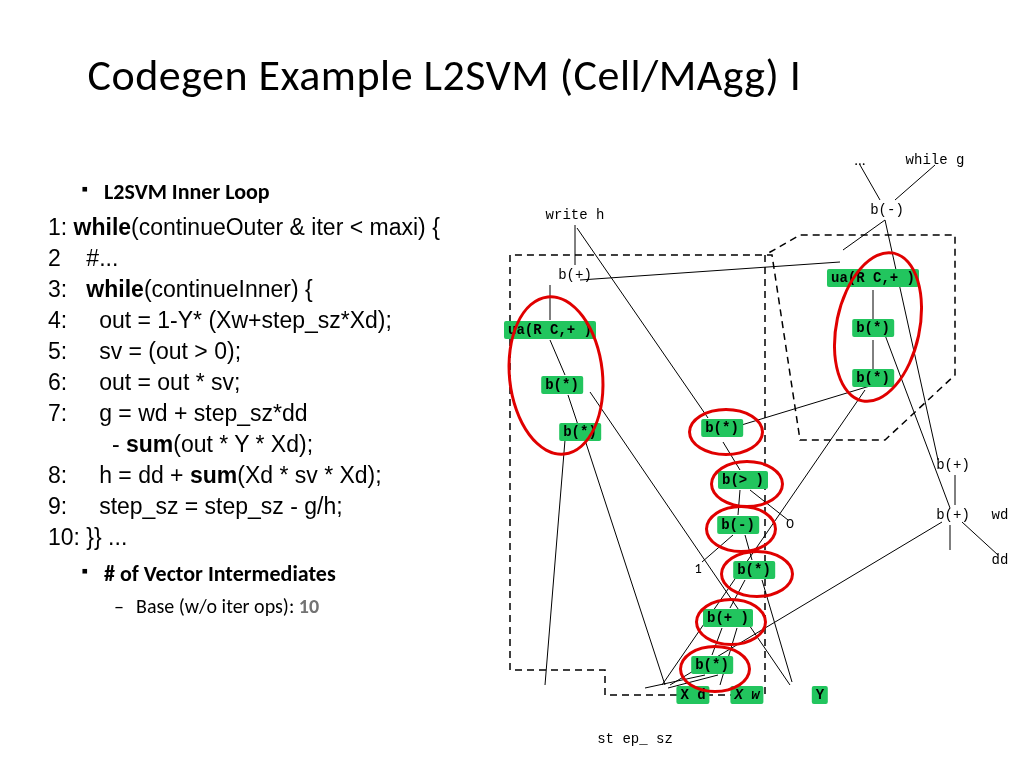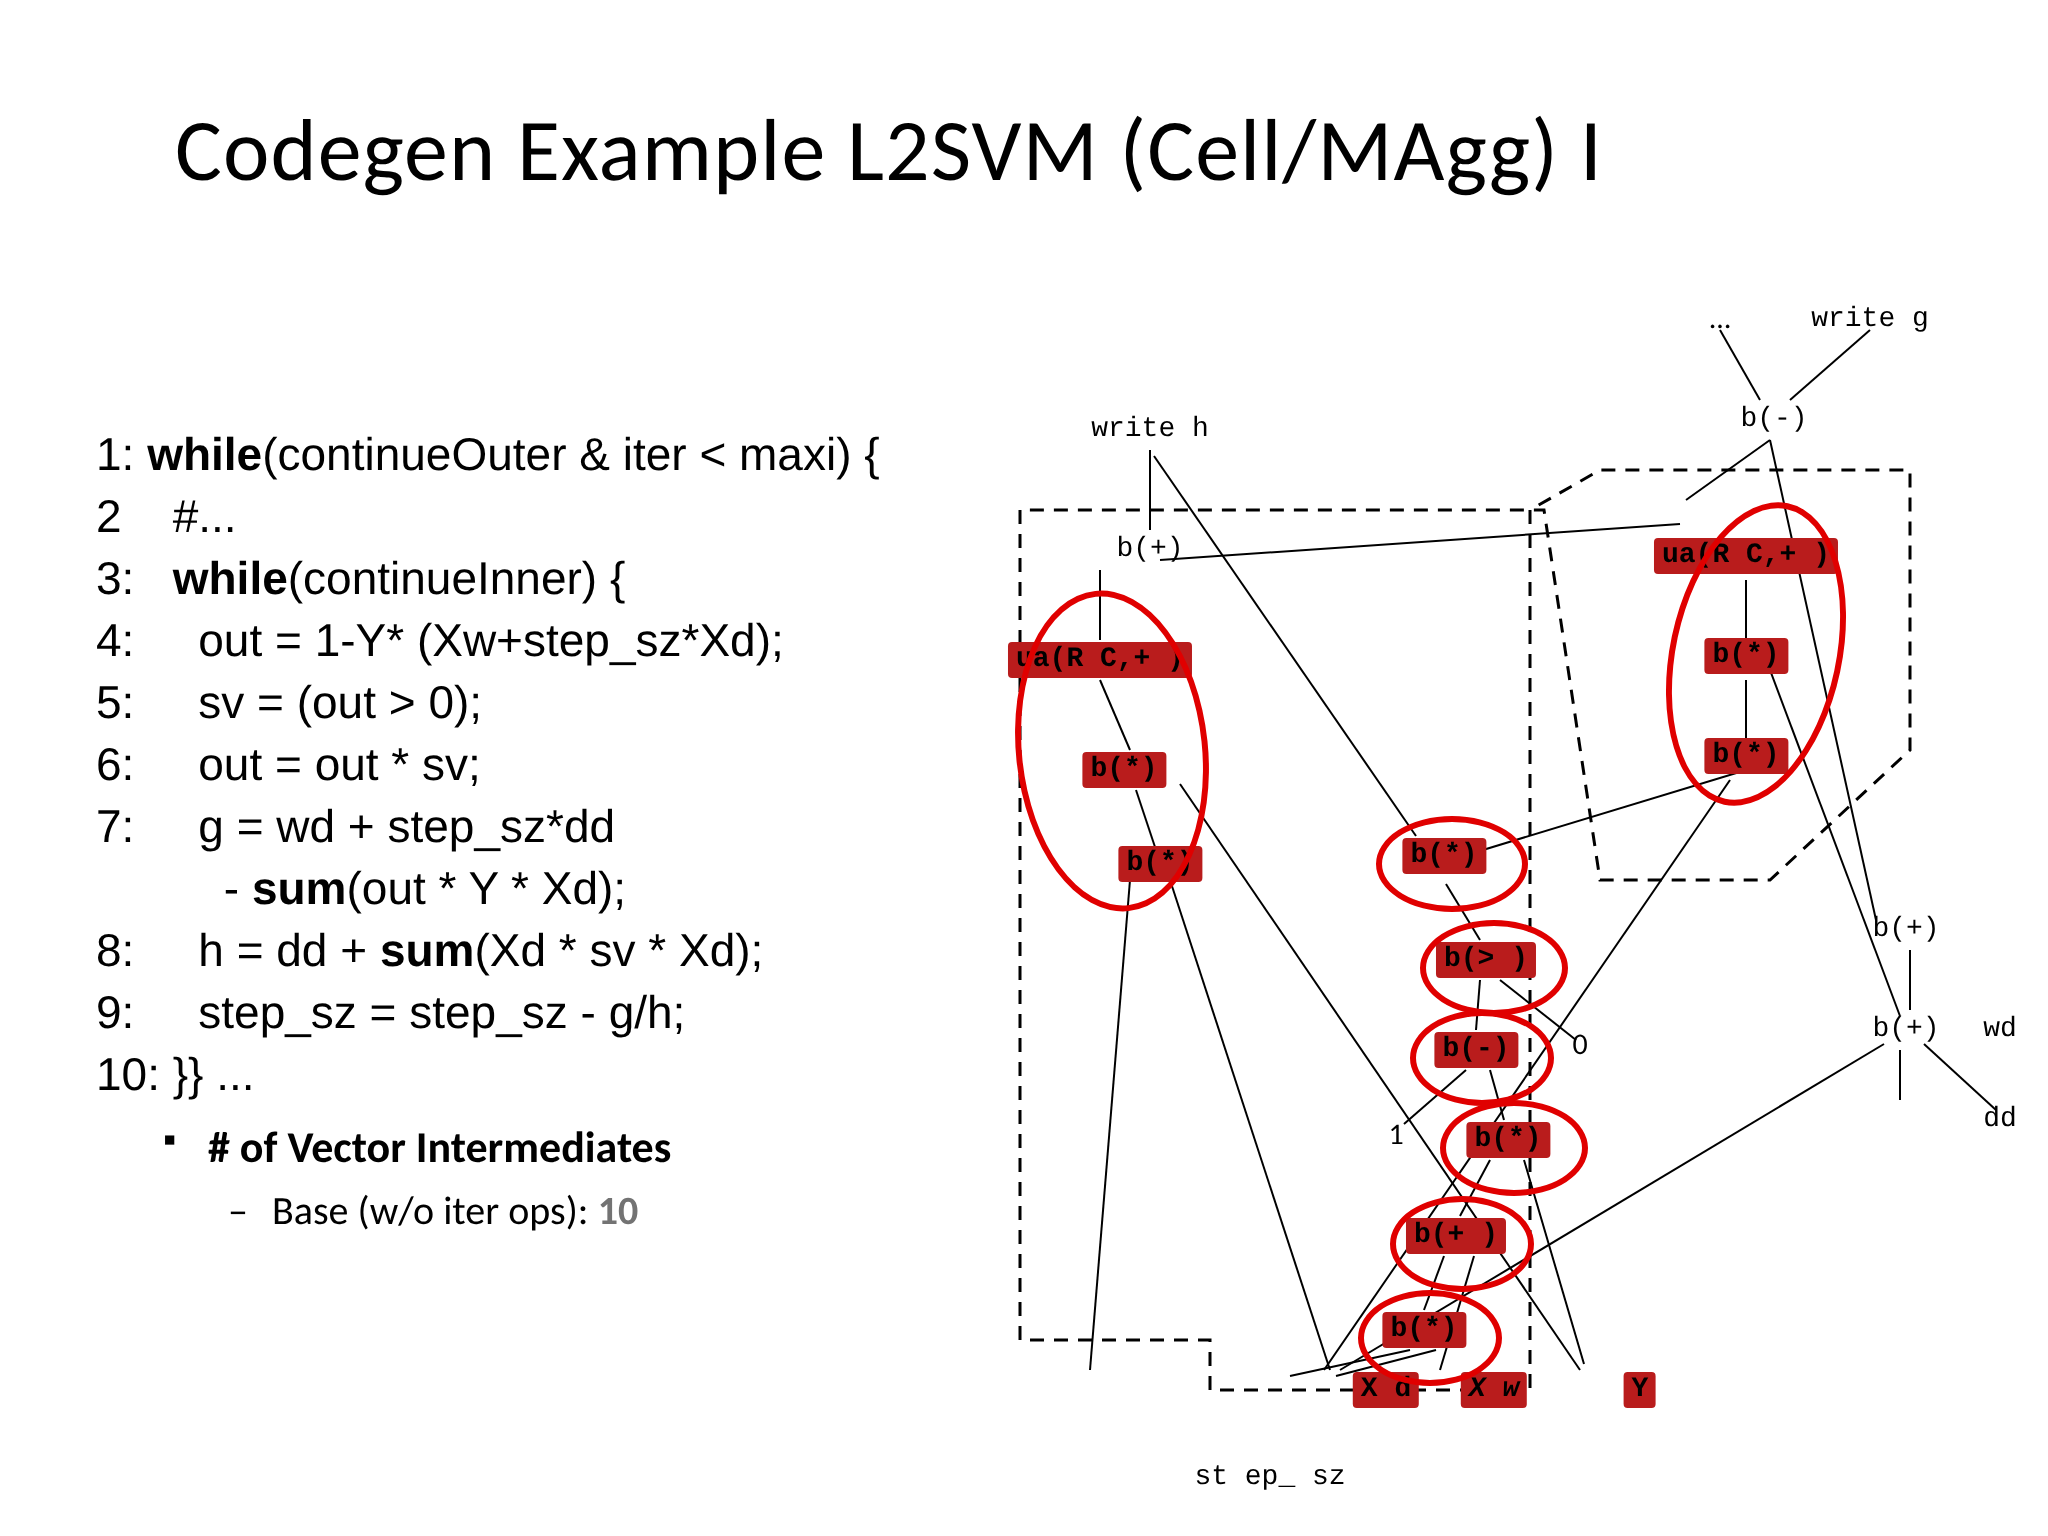--- a/index.html
+++ b/index.html
@@ -79,21 +79,21 @@
     left: 0;
     top: 0;
     width: 520px;
     height: 540px;
   }
   .node {
     position: absolute;
     font-family: "Courier New", monospace;
     font-size: 14px;
     font-weight: 700;
-    background: #b91c1c;
+    background: #22c55e;
     padding: 1px 4px;
     border-radius: 2px;
     white-space: nowrap;
     transform: translate(-50%, -50%);
   }
   .node.plain {
     background: transparent;
     font-weight: 400;
     font-family: "Calibri", Arial, sans-serif;
     font-size: 15px;
@@ -111,20 +111,21 @@
     pointer-events: none;
   }
 </style>
 </head>
 <body>
 
 <div class="slide">
 
   <div class="title">Codegen Example L2SVM (Cell/MAgg) I</div>
 
+  <div class="bullet-1" style="top:178px;">L2SVM Inner Loop</div>
 
   <div class="code"><span>1: </span><span class="kw">while</span><span>(continueOuter &amp; iter &lt; maxi) {</span>
 <span>2    #...</span>
 <span>3:   </span><span class="kw">while</span><span>(continueInner) {</span>
 <span>4:     out = 1-Y* (Xw+step_sz*Xd);</span>
 <span>5:     sv = (out &gt; 0);</span>
 <span>6:     out = out * sv;</span>
 <span>7:     g = wd + step_sz*dd</span>
 <span>          - </span><span class="kw">sum</span><span>(out * Y * Xd);</span>
 <span>8:     h = dd + </span><span class="kw">sum</span><span>(Xd * sv * Xd);</span>
@@ -186,21 +187,21 @@
         <line x1="472" y1="362" x2="508" y2="395"></line>
         <line x1="452" y1="362" x2="180" y2="525"></line>
 
         <line x1="90" y1="120" x2="350" y2="102"></line>
 
         <line x1="87" y1="68" x2="218" y2="258"></line>
       </g>
     </svg>
 
     <div class="node mono-plain" style="left:85px; top:55px;">write h</div>
-    <div class="node mono-plain" style="left:445px; top:0px;">write g</div>
+    <div class="node mono-plain" style="left:445px; top:0px;">while g</div>
     <div class="node plain" style="left:370px; top:0px;">…</div>
     <div class="node mono-plain" style="left:397px; top:50px;">b(-)</div>
     <div class="node mono-plain" style="left:85px;  top:115px;">b(+)</div>
 
     <div class="node" style="left:60px;  top:170px;">ua(R C,+ )</div>
     <div class="node" style="left:383px; top:118px;">ua(R C,+ )</div>
 
     <div class="node" style="left:72px;  top:225px;">b(*)</div>
     <div class="node" style="left:90px;  top:272px;">b(*)</div>
     <div class="node" style="left:383px; top:168px;">b(*)</div>

